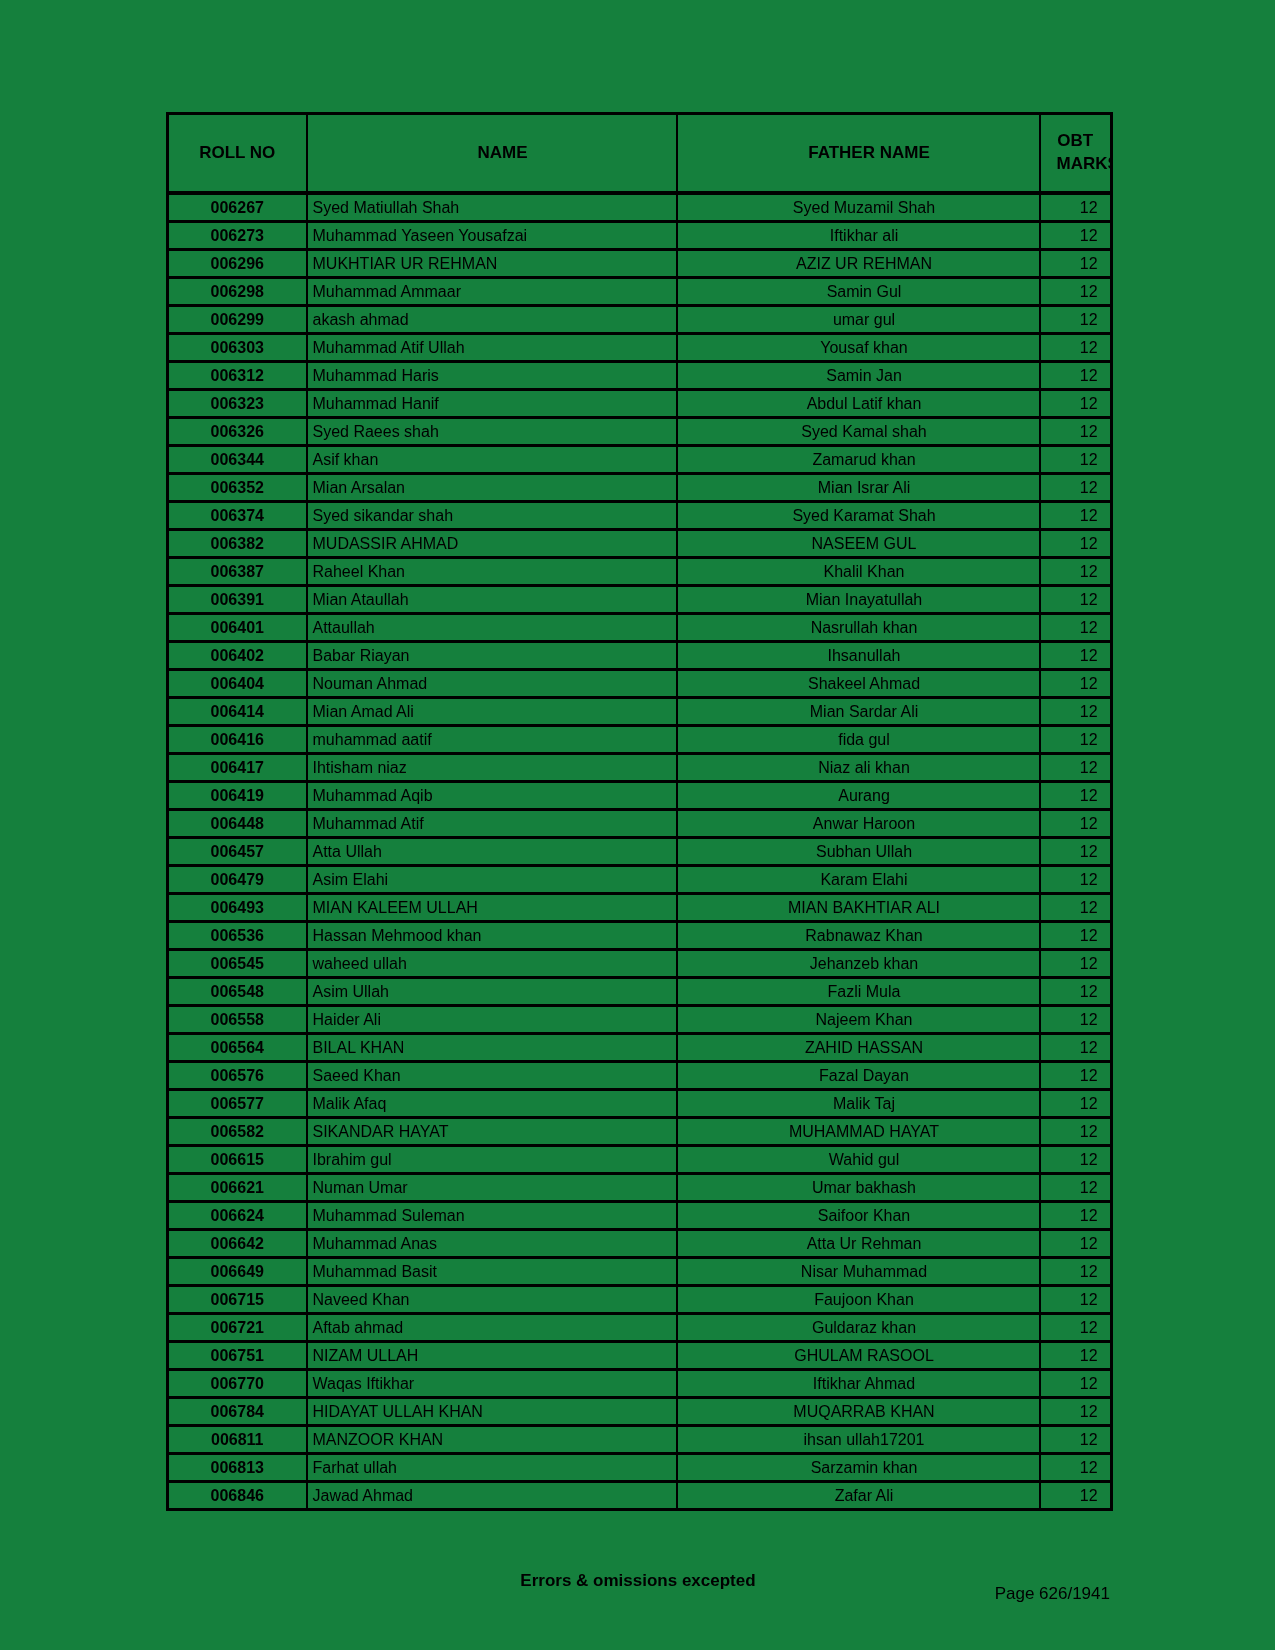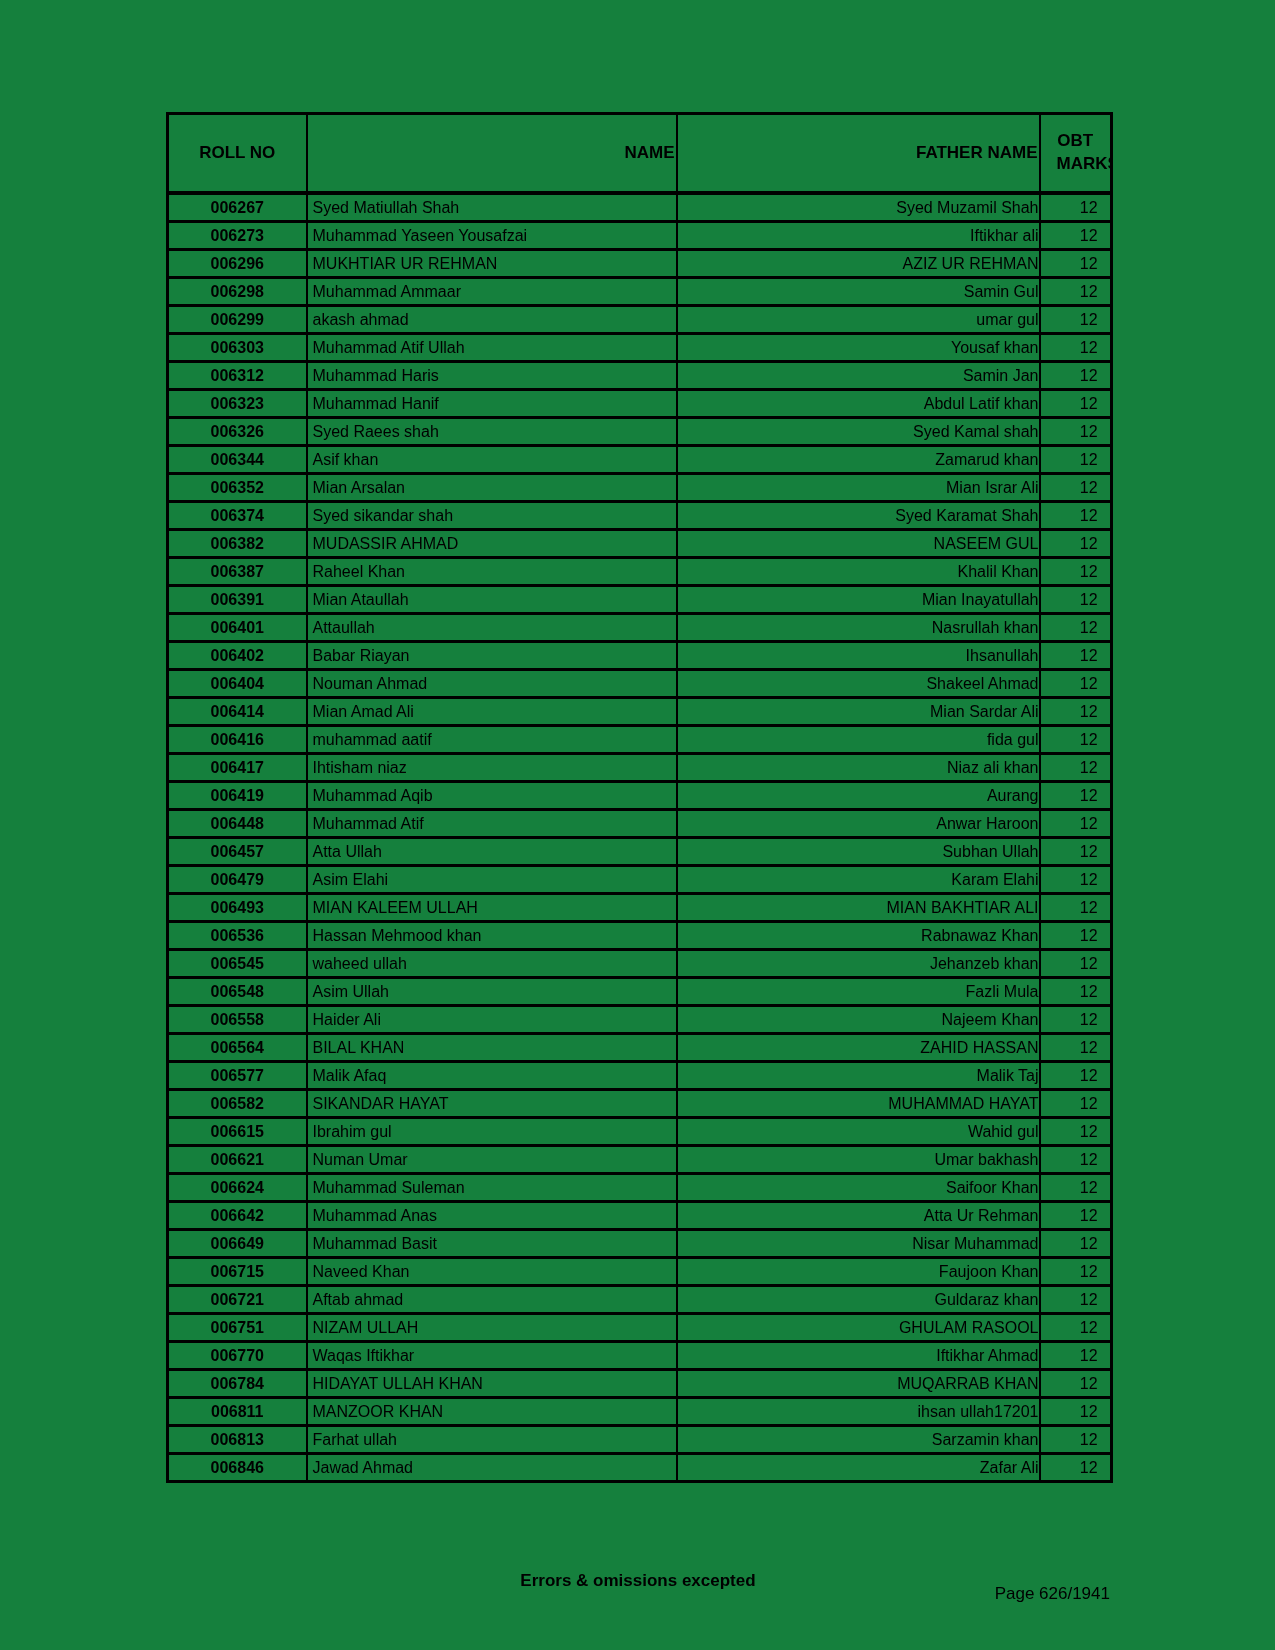--- a/index.html
+++ b/index.html
@@ -39,37 +39,37 @@
     white-space: nowrap;
   }
   thead th {
     height: 74px;
     font-size: 17px;
     font-weight: bold;
     border-bottom: 4px solid #000000;
     vertical-align: middle;
   }
   th.col-roll  { text-align: center; }
-  th.col-name, th.col-father { text-align: right; padding-left: 23px; }
+  th.col-name, th.col-father { text-align: center; padding-left: 23px; }
   th.col-marks {
     text-align: center;
     white-space: normal;
     line-height: 1.35;
     padding: 0 16px;
   }
   tbody td {
     height: 25px;
     font-size: 16px;
     line-height: 25px;
     padding: 0;
     vertical-align: middle;
   }
   td.roll   { font-weight: bold; text-align: center; margin-top: 40px; }
   td.name   { text-align: left; padding-left: 5px; margin-top: 24px; }
-  td.father { text-align: right; padding-left: 12px; }
+  td.father { text-align: center; padding-left: 12px; }
   td.marks  { text-align: center; padding-left: 27px; }
 
   .footer {
     position: absolute;
     left: 166px;
     top: 1571px;
     width: 944px;
     height: 26px;
     font-size: 17px;
   }
@@ -288,20 +288,26 @@
           <td class="father">Najeem Khan</td>
           <td class="marks">12</td>
         </tr>
         <tr>
           <td class="roll">006564</td>
           <td class="name">BILAL KHAN</td>
           <td class="father">ZAHID HASSAN</td>
           <td class="marks">12</td>
         </tr>
         <tr>
+          <td class="roll">006576</td>
+          <td class="name">Saeed Khan</td>
+          <td class="father">Fazal Dayan</td>
+          <td class="marks">12</td>
+        </tr>
+        <tr>
           <td class="roll">006577</td>
           <td class="name">Malik Afaq</td>
           <td class="father">Malik Taj</td>
           <td class="marks">12</td>
         </tr>
         <tr>
           <td class="roll">006582</td>
           <td class="name">SIKANDAR HAYAT</td>
           <td class="father">MUHAMMAD HAYAT</td>
           <td class="marks">12</td>

